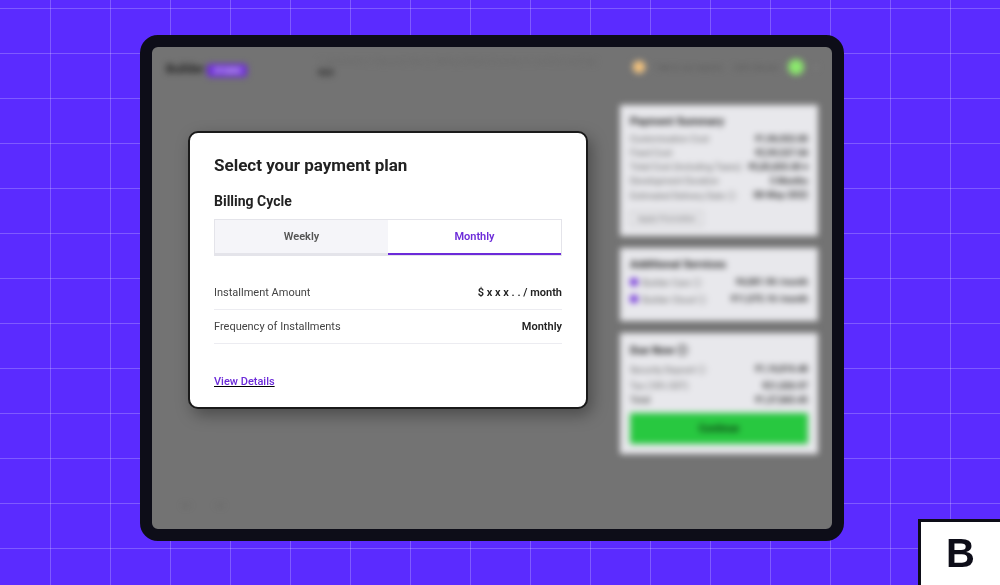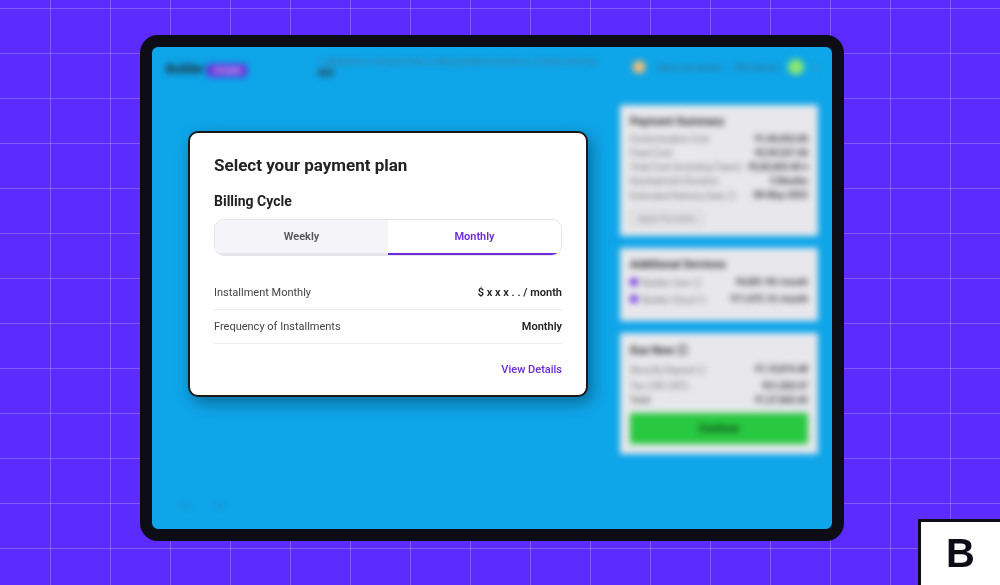--- a/index.html
+++ b/index.html
@@ -23,21 +23,21 @@
 }
 
 .frame {
   position: absolute;
   left: 140px;
   top: 35px;
   width: 704px;
   height: 506px;
   border: 12px solid #0d0d18;
   border-radius: 18px;
-  background: #0ea5e9;
+  background: #737373;
   overflow: hidden;
 }
 
 .app-blur {
   position: absolute;
   inset: 0;
   filter: blur(3px);
   padding: 0;
 }
 .app-header {
@@ -154,21 +154,21 @@
 }
 .modal h3 {
   font-size: 14px;
   font-weight: 700;
   color: #222;
   margin-bottom: 10px;
 }
 .tabs {
   display: flex;
   border: 1px solid #e4e4ea;
-  border-radius: 10px;
+  border-radius: 0;
   overflow: hidden;
   margin-bottom: 20px;
 }
 .tab {
   flex: 1;
   text-align: center;
   padding: 10px 0;
   font-size: 11px;
   font-weight: 600;
   color: #555;
@@ -185,22 +185,23 @@
   justify-content: space-between;
   align-items: center;
   padding: 10px 0;
   border-bottom: 1px solid #ececf1;
   font-size: 11px;
 }
 .detail-row:last-of-type { border-bottom: none; }
 .detail-row .label { color: #444; }
 .detail-row .value { color: #222; font-weight: 600; margin-left: 45px; }
 .view-details {
-  text-align: right;
-  margin-top: 14px;
+  text-align: left;
+  margin-top: 26px;
+  text-decoration: underline;
 }
 .view-details a {
   color: #6c2bd9;
   font-size: 11px;
   text-decoration: none;
   font-weight: 500;
 }
 
 .corner-logo {
   position: absolute;
@@ -308,21 +309,21 @@
   </div>
 
   <div class="modal">
     <h2>Select your payment plan</h2>
     <h3>Billing Cycle</h3>
     <div class="tabs">
       <div class="tab">Weekly</div>
       <div class="tab active">Monthly</div>
     </div>
     <div class="detail-row">
-      <span class="label">Installment Monthly</span>
+      <span class="label">Installment Amount</span>
       <span class="value">$ x x x . . / month</span>
     </div>
     <div class="detail-row">
       <span class="label">Frequency of Installments</span>
       <span class="value">Monthly</span>
     </div>
     <div class="view-details">
       <a href="#">View Details</a>
     </div>
   </div>

